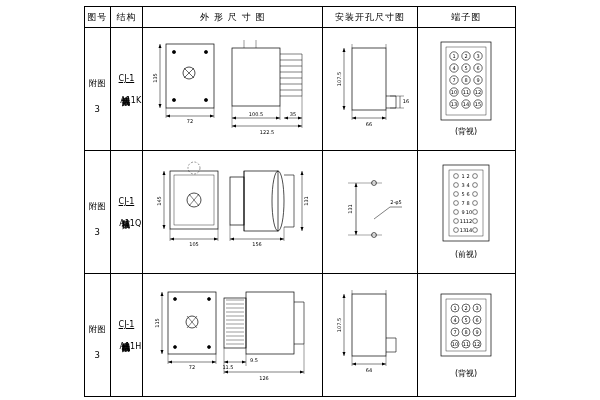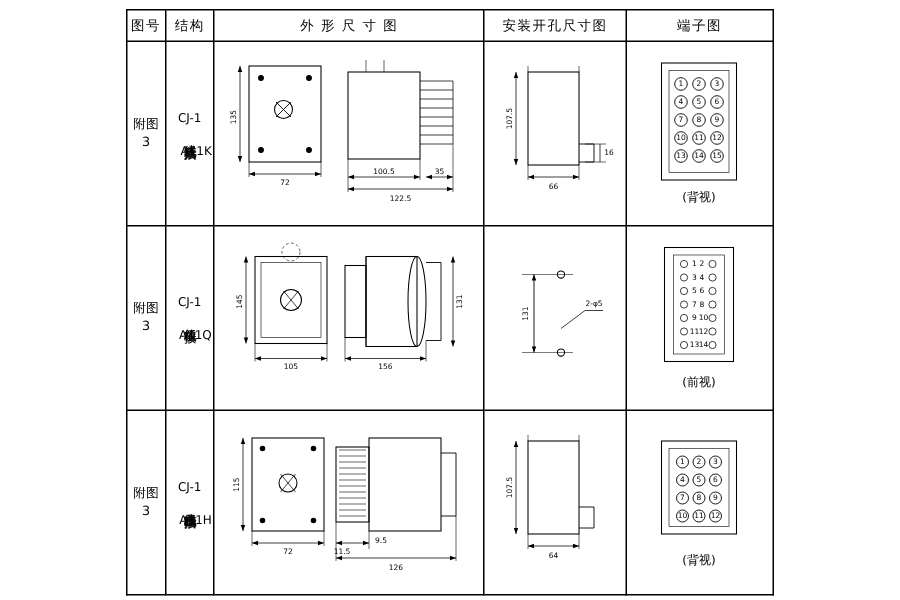--- a/index.html
+++ b/index.html
@@ -8,25 +8,25 @@
   table.maintbl{position:absolute;left:84px;top:6px;border-collapse:collapse;width:432px;height:385px;}
   table.maintbl td{border:1px solid #000;vertical-align:middle;text-align:center;}
   .hdr td{height:18px;font-size:9px;letter-spacing:1px;}
   .c-no{width:30px;}
   .c-str{width:34px;margin-left:12px;}
   .c-out{width:178px;}
   .c-mnt{width:92px;}
   .c-trm{width:96px;}
   .rowbody td{height:120px;}
   .strcell{font-size:8px;line-height:11px;}
-  .strcell .nm{display:block;font-size:8px;letter-spacing:0;}
+  .strcell .nm{display:block;font-size:8px;letter-spacing:0;text-decoration:underline;}
   .strcell .vv{display:inline-block;writing-mode:vertical-rl;text-orientation:upright;margin:2px 0;font-size:8.5px;line-height:12px;}
   .strcell .cd{display:block;font-size:8px;text-align:right;}
   .nocell{font-size:8.5px;line-height:12px;}
-  .nocell .t{display:block;}
+  .nocell .t{display:block;margin-top:14px;}
   svg{display:block;}
   .lbl{font-size:5px;font-family:"DejaVu Sans","Liberation Sans",sans-serif;}
   .viewnote{font-size:8px;}
 </style>
 </head>
 <body>
 
 <div id="sheet">
 
   <table class="maintbl">

